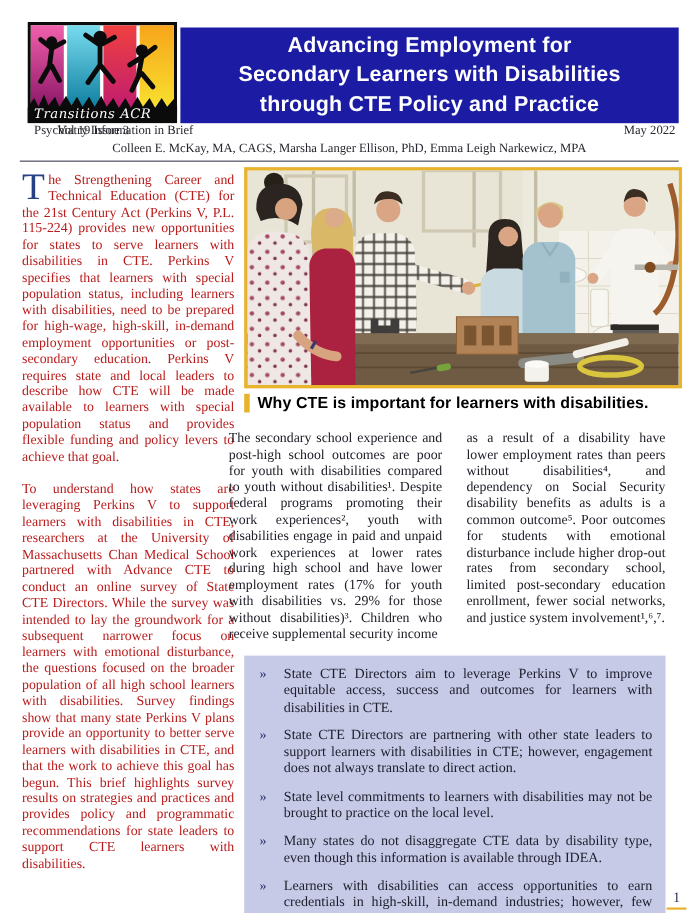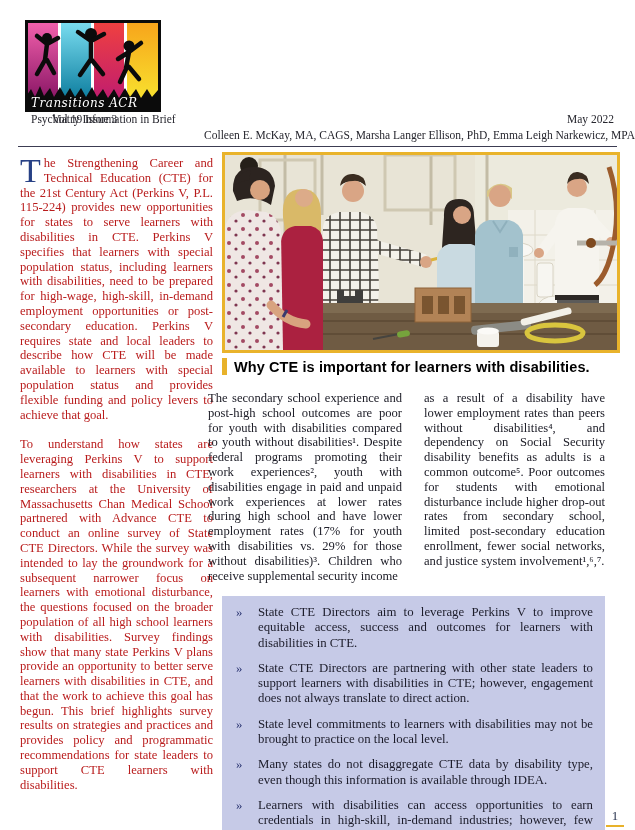--- a/index.html
+++ b/index.html
@@ -24,21 +24,21 @@
     justify-content:center; align-items:center;
     font-family:"Liberation Sans","DejaVu Sans",sans-serif;
     font-weight:700; font-size:19.5px; line-height:27px; letter-spacing:0.2px;
     text-align:center;
   }
   .masthead { position:absolute; top:113px; left:0; right:0; height:14px; font-size:11.5px; color:#26262e;margin-left:31px; }
   .masthead .vol { position:absolute; left:21px; }
   .masthead .pub { position:absolute; left:0; right:0; text-align:left; }
   .masthead .date { position:absolute; right:21px; }
   .authors {
-    position:absolute; top:129px; left:0; right:0; text-align:right;
+    position:absolute; top:129px; left:0; right:0; text-align:center;
     font-size:11.5px; color:#26262e;
   }
   .rule { position:absolute; top:146px; left:18px; width:599px; border-top:1.5px solid #3c3c52; }
 
   
   .left-col {
     position:absolute; left:20px; top:156px; width:193px;
     font-size:12.6px; line-height:14.8px; text-align:justify; color:#b91c1c;
   }
   .left-col p { margin:0 0 15px 0; }
@@ -133,20 +133,25 @@
         <circle cx="66" cy="14" r="6" stroke="none"></circle>
         <path d="M66,21 l0,18 m0,-18 l-13,-9 m13,9 l13,-7 m-13,25 l-11,16 m11,-16 l12,15" fill="none"></path>
         <circle cx="104" cy="26" r="5.5" stroke="none"></circle>
         <path d="M104,32 l-3,16 m3,-16 l-11,7 m11,-7 l12,-9 m-14,24 l-7,15 m9,-15 l10,12" fill="none"></path>
       </g>
       <path d="M0,78 l6,-9 4,8 5,-11 4,10 6,-8 4,9 6,-10 5,9 5,-8 5,9 6,-9 5,9 6,-10 5,10 6,-8 5,9 6,-9 5,9 6,-10 5,9 6,-8 5,9 6,-9 5,8 6,-7 4,8 L136,92 L0,92 Z" fill="#0b0b0b"></path>
     </svg>
     <div class="logo-caption">Transitions ACR</div>
   </div>
 
+  <div class="title-box">
+    <div>Advancing Employment for</div>
+    <div>Secondary Learners with Disabilities</div>
+    <div>through CTE Policy and Practice</div>
+  </div>
 
   <div class="masthead">
     <span class="vol">Vol 19 Issue 3</span>
     <span class="pub">Psychiatry Information in Brief</span>
     <span class="date">May 2022</span>
   </div>
   <div class="authors">Colleen E. McKay, MA, CAGS, Marsha Langer Ellison, PhD, Emma Leigh Narkewicz, MPA</div>
   <div class="rule"></div>
 
   <div class="left-col">

